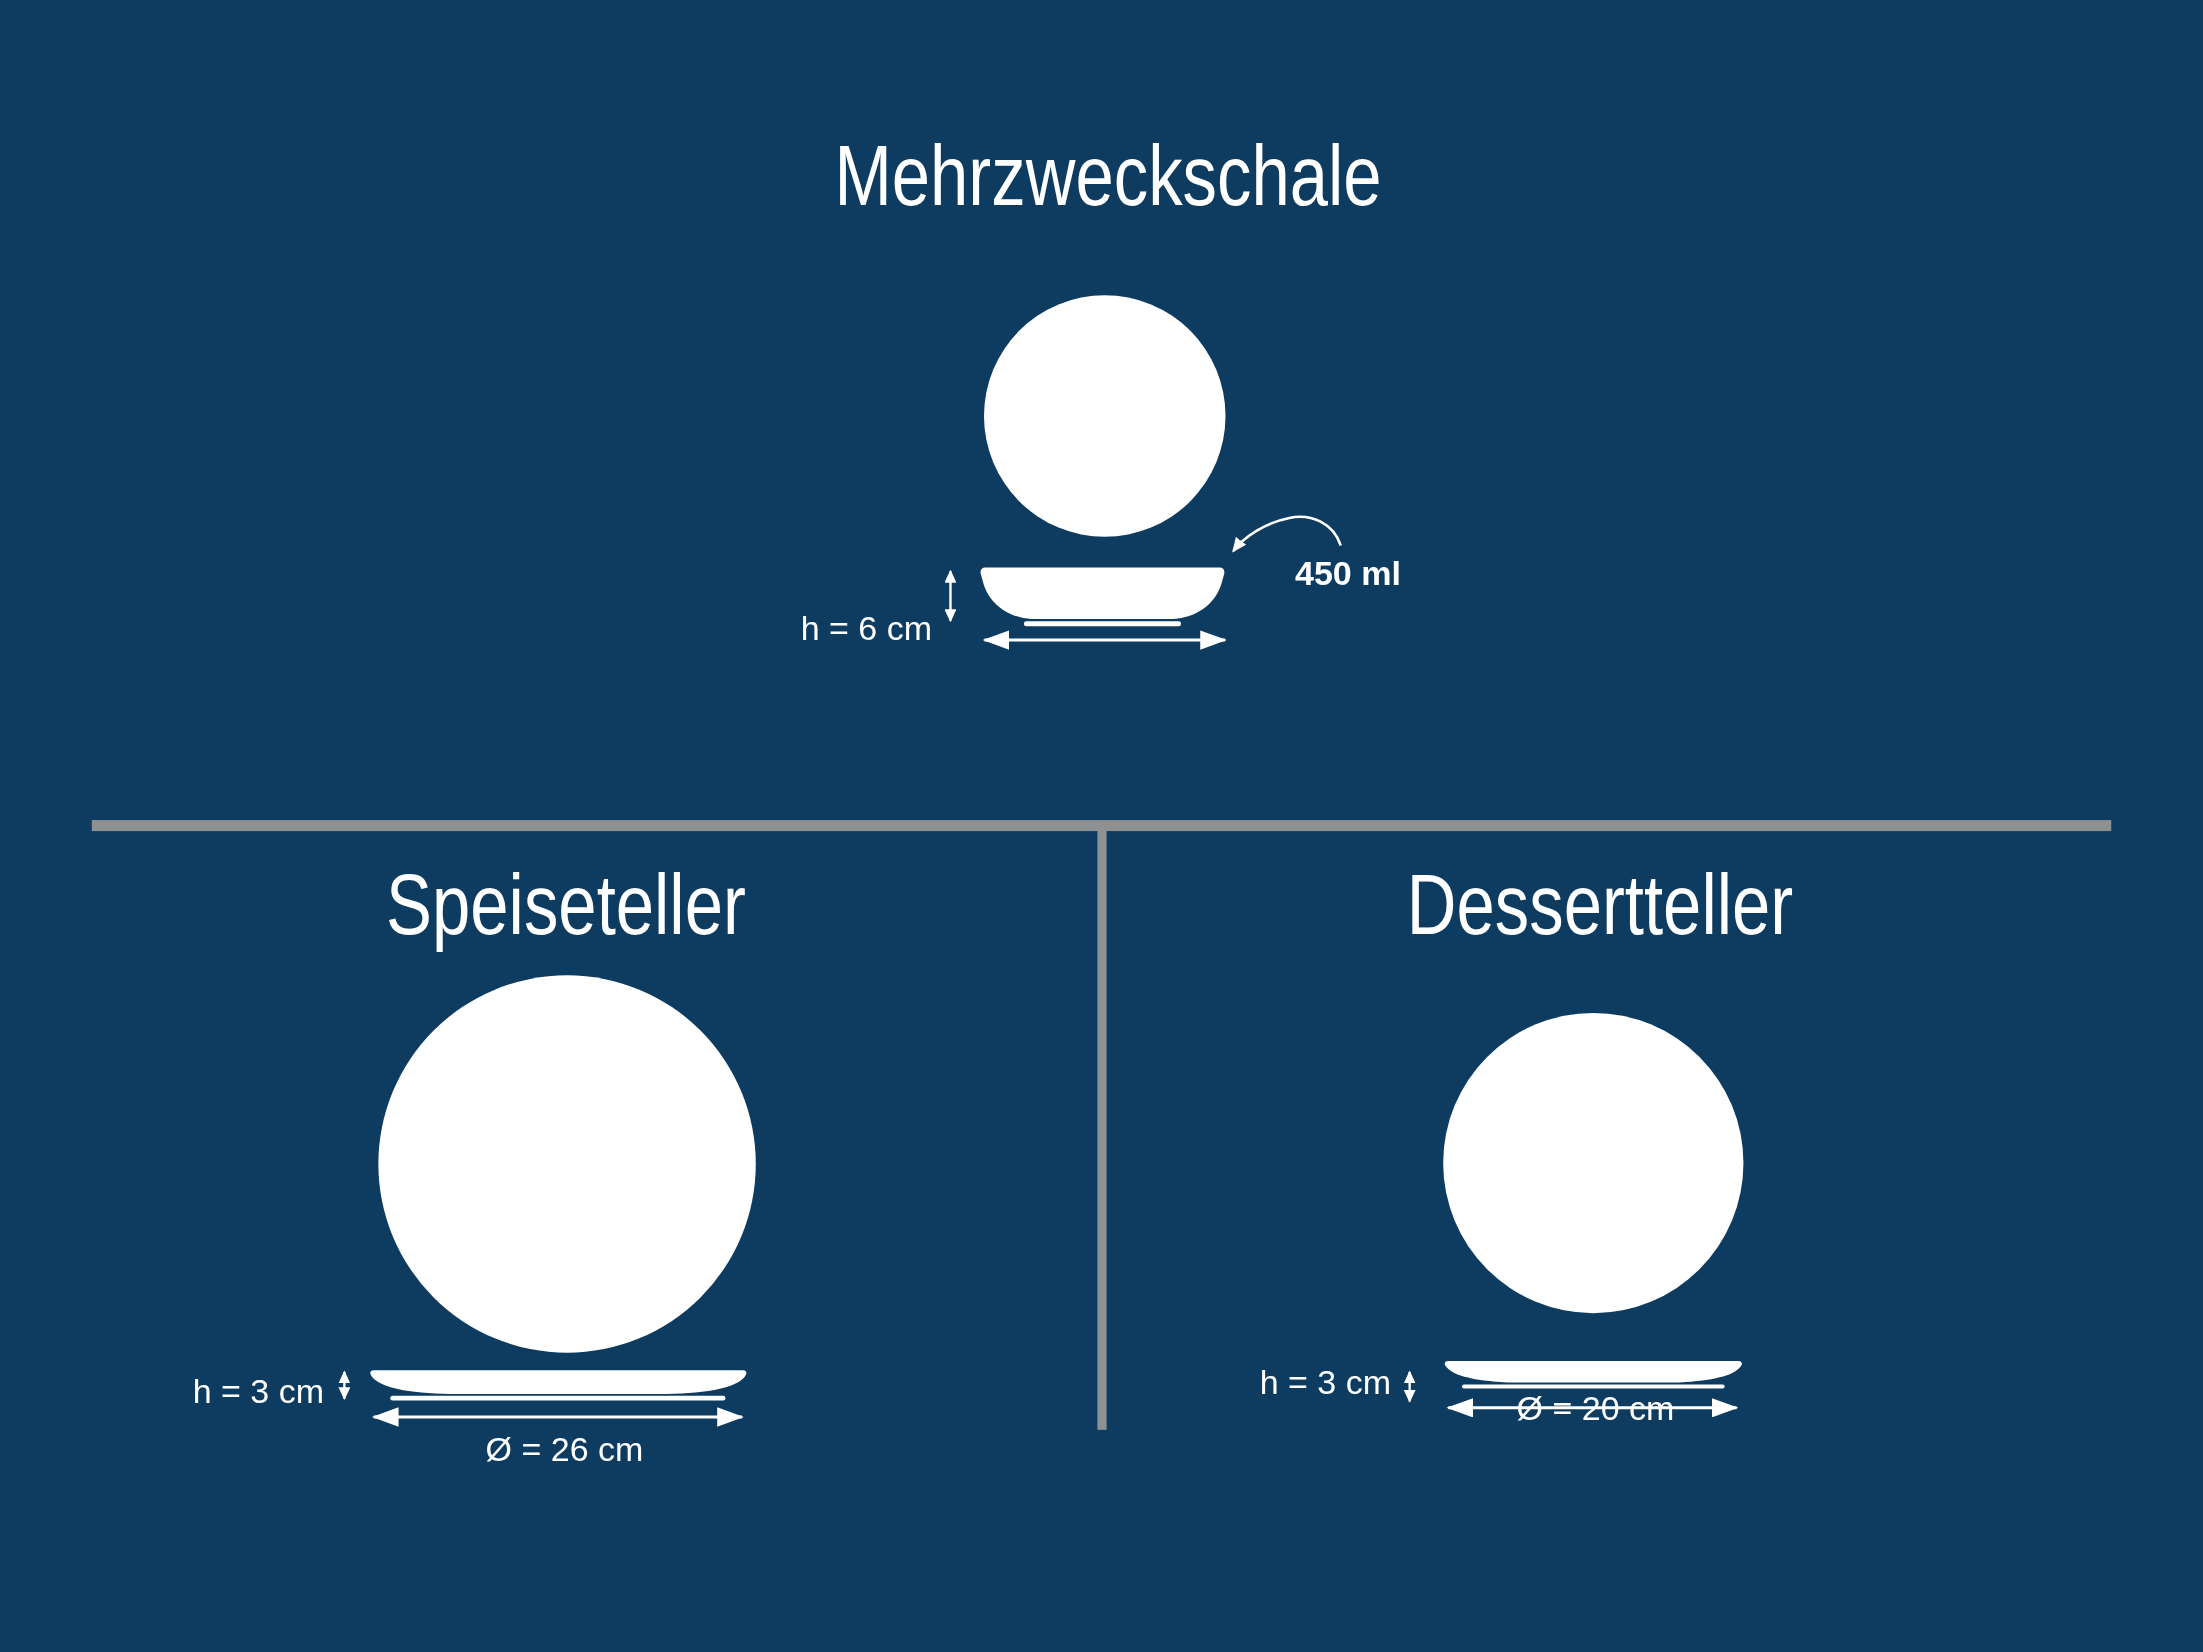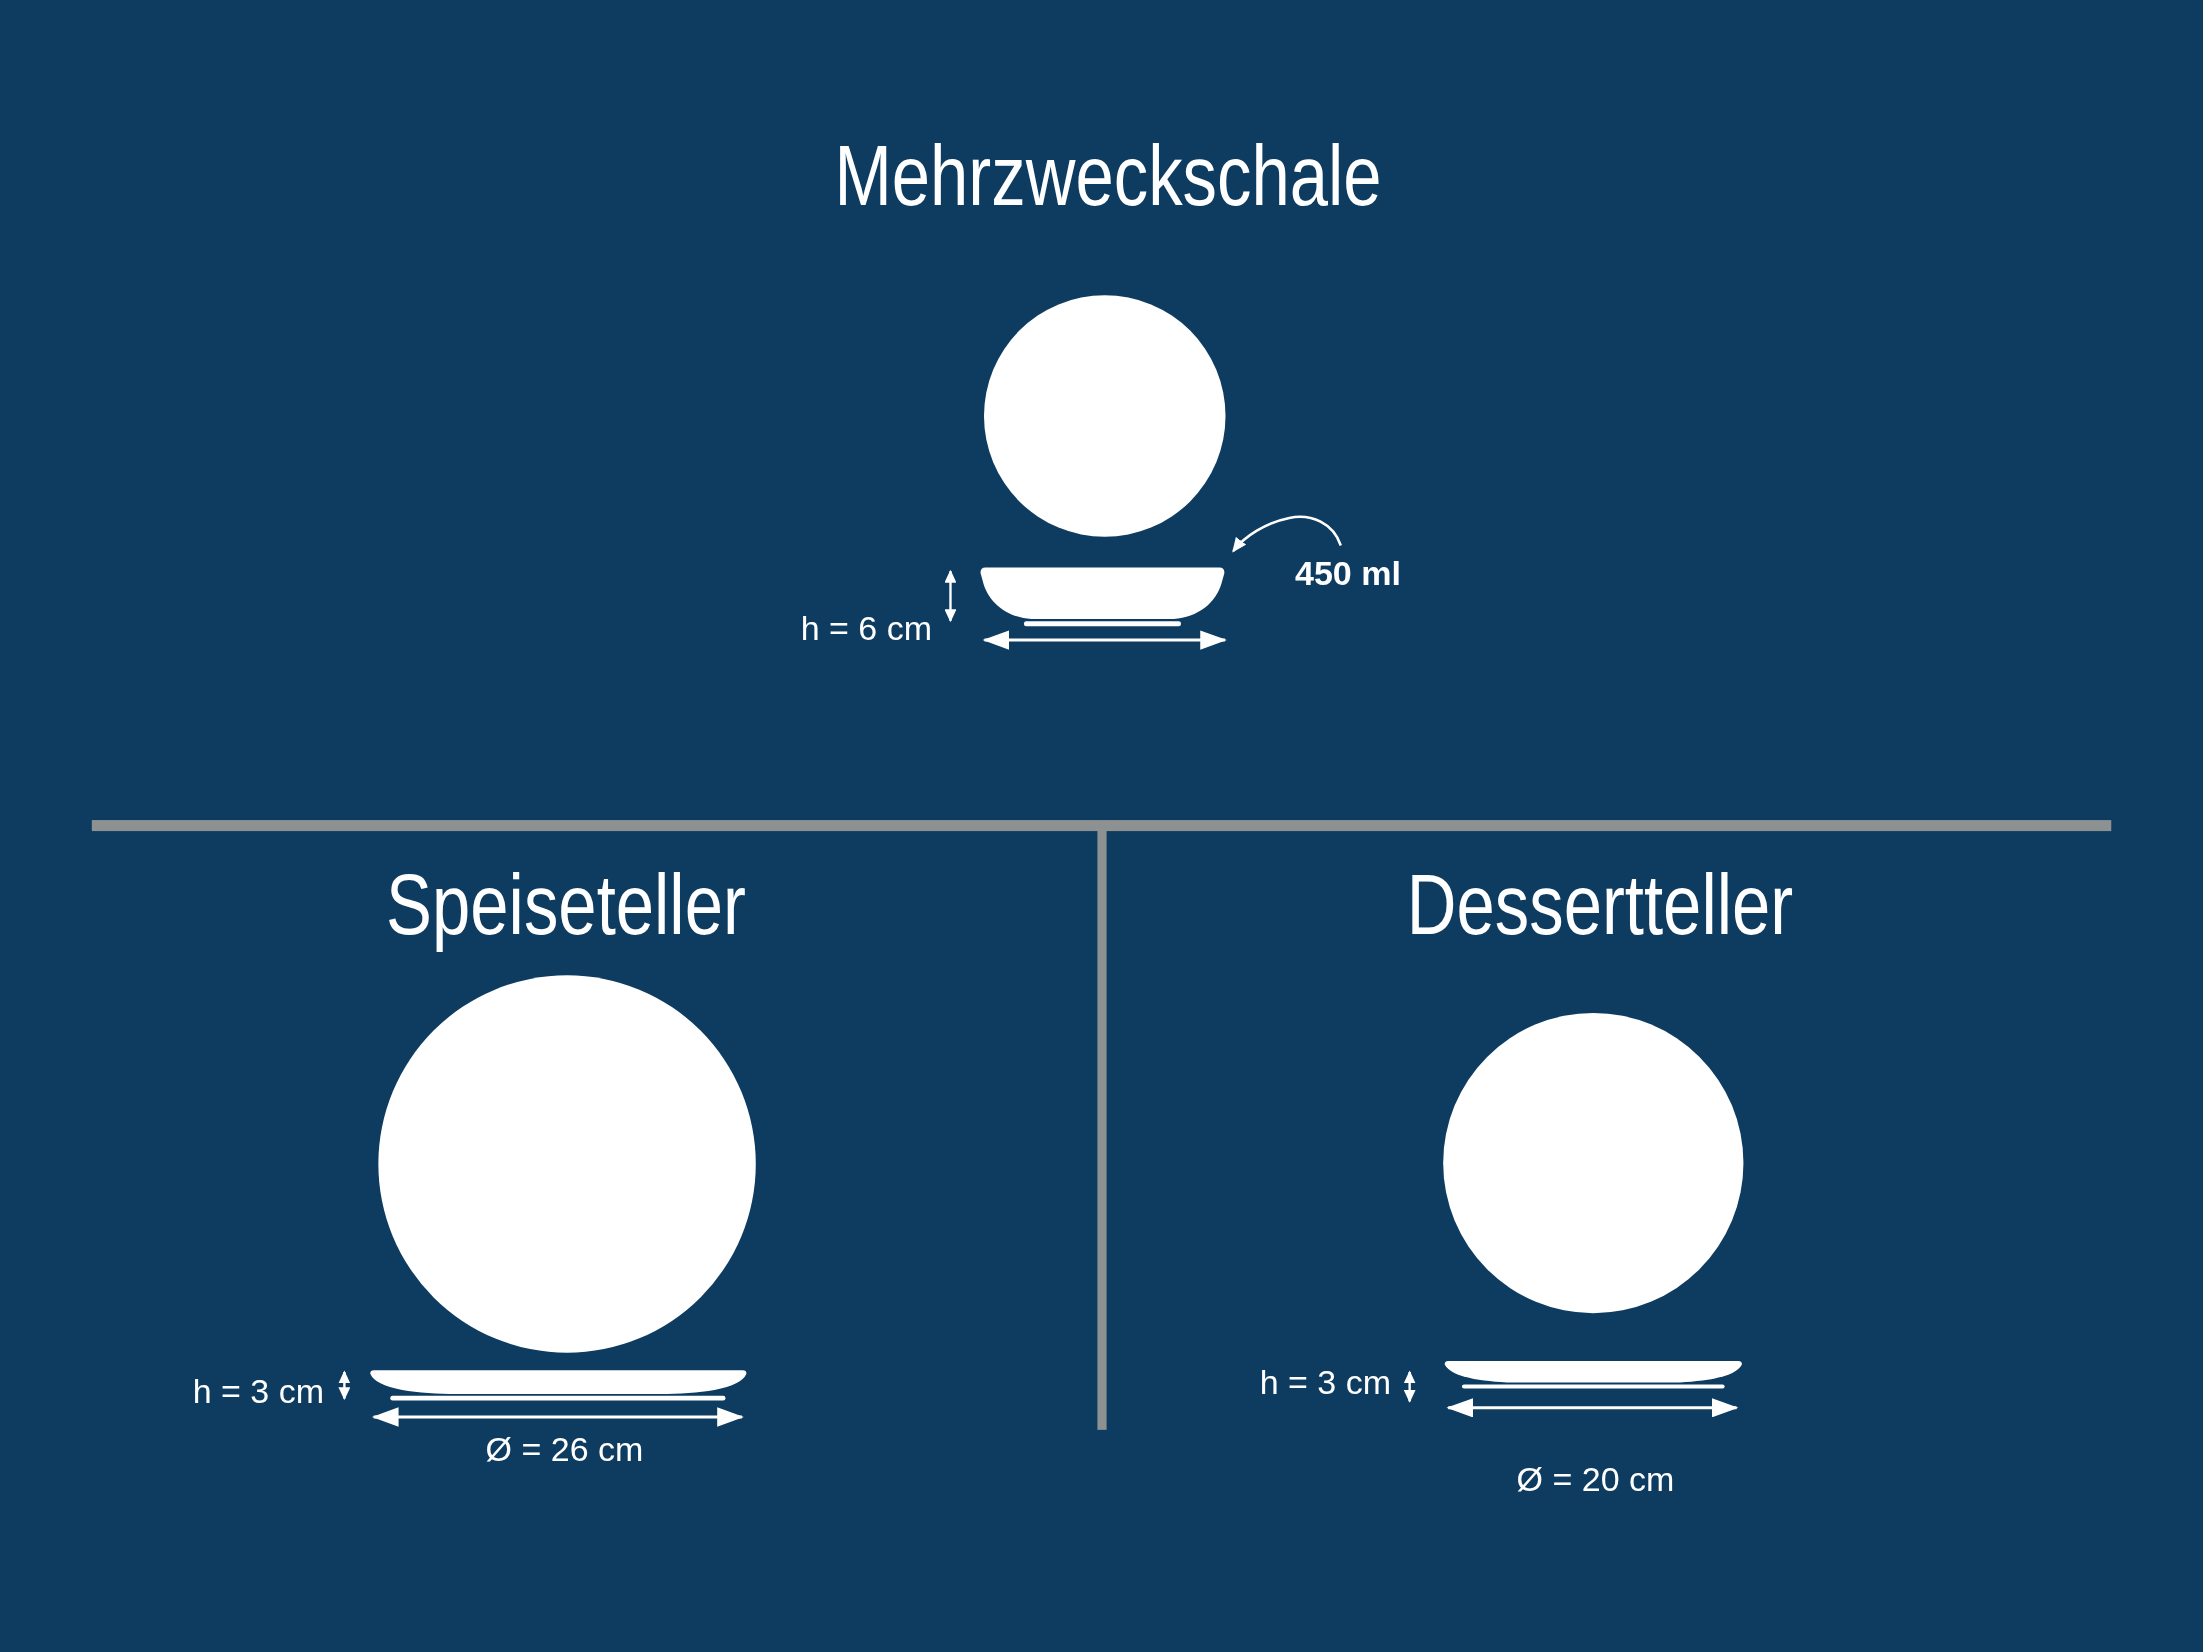--- a/index.html
+++ b/index.html
@@ -104,16 +104,16 @@
   <div class="txt t-title" style="left:107px; top:862px; width:918px;">Speiseteller</div>
 
   <div class="txt t-dim ta-r" style="left:-43px; top:1374px; width:367px;">h = 3 cm</div>
 
   <div class="txt t-dim ta-c" style="left:289px; top:1432px; width:551px;">Ø = 26 cm</div>
 
   <div class="txt t-title" style="left:1141px; top:862px; width:918px;">Dessertteller</div>
 
   <div class="txt t-dim ta-r" style="left:1024px; top:1365px; width:367px;">h = 3 cm</div>
 
-  <div class="txt t-dim ta-c" style="left:1320px; top:1462px; width:551px;">Ø = 20 cm</div>
+  <div class="txt t-dim ta-c" style="left:1320px; top:1391px; width:551px;">Ø = 20 cm</div>
 
 </div>
 
 
 </body></html>

